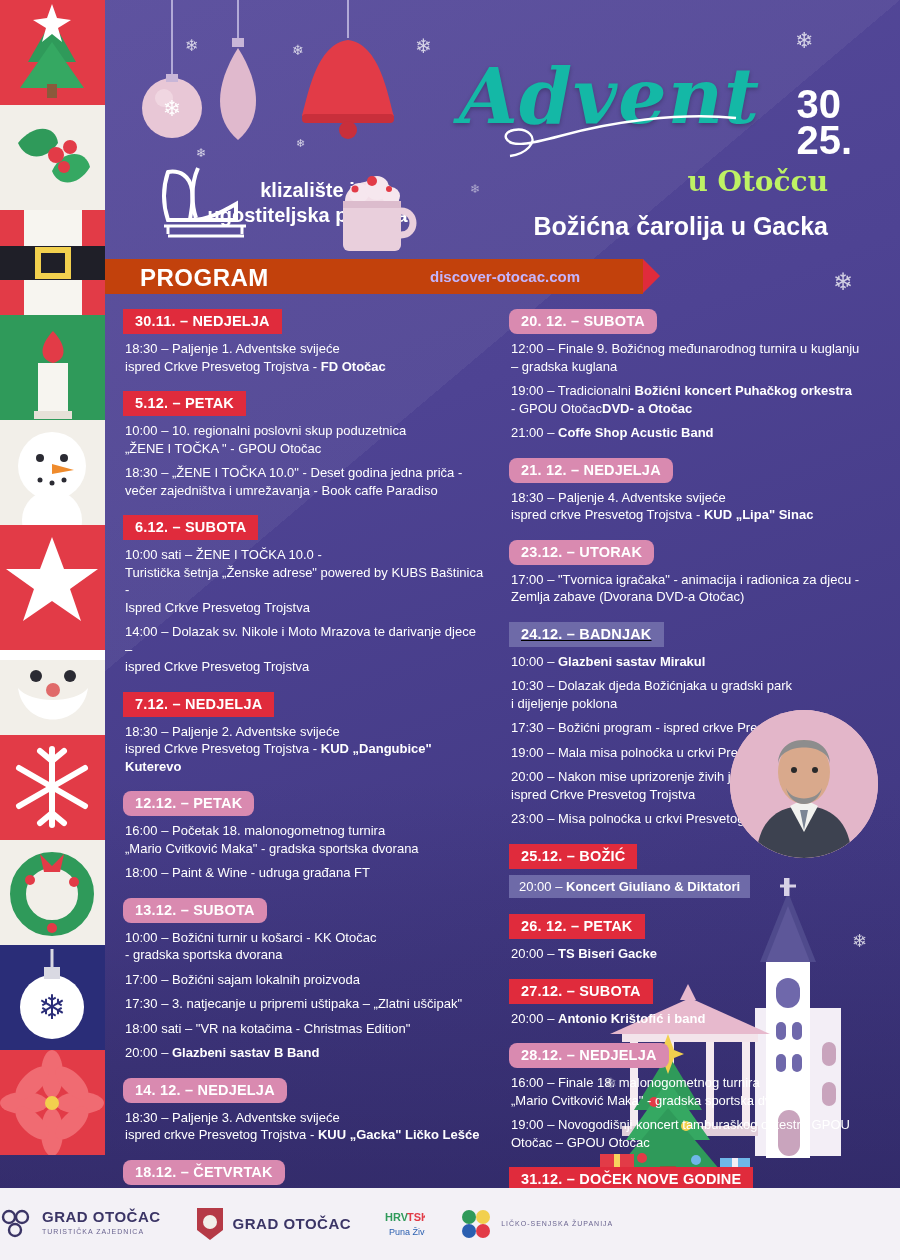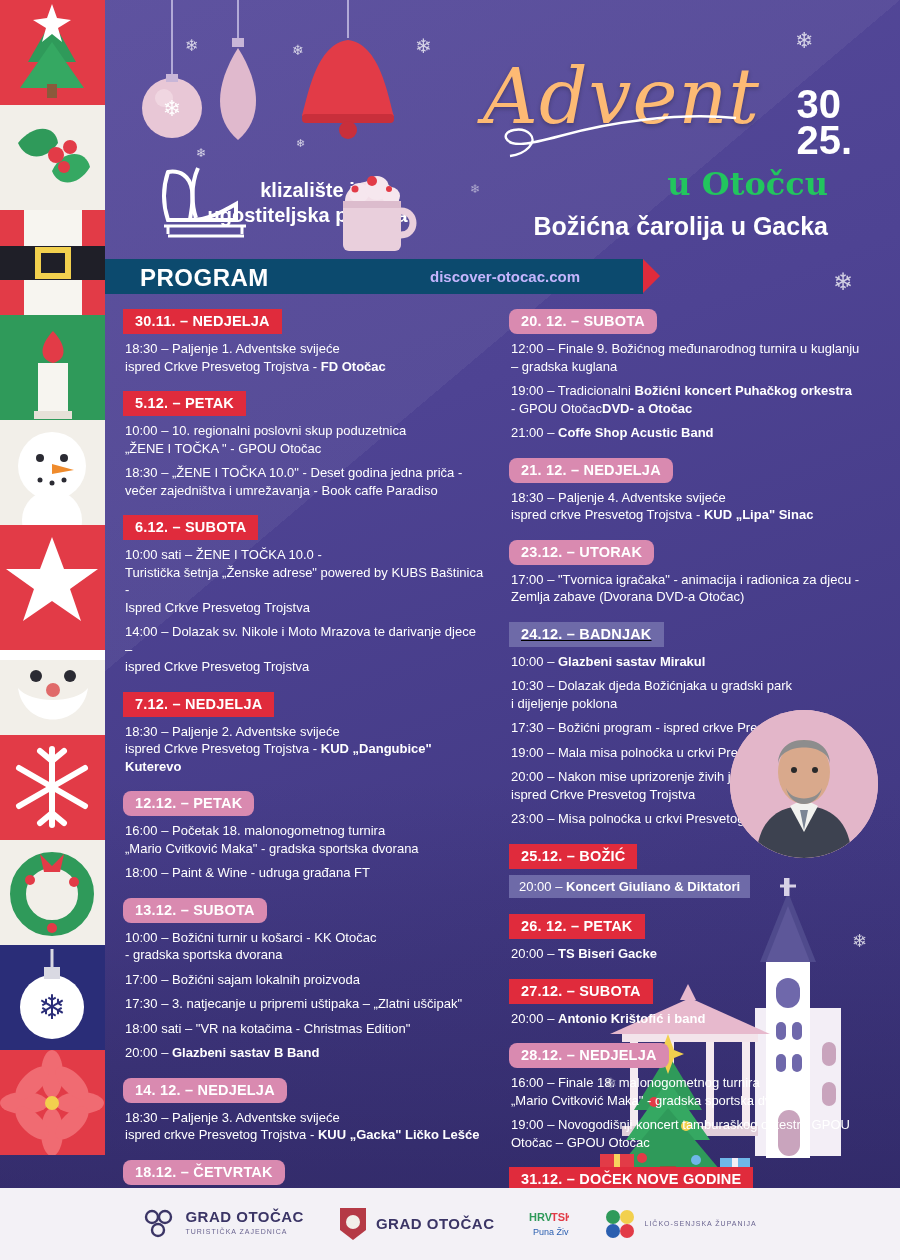--- a/index.html
+++ b/index.html
@@ -31,47 +31,47 @@
   .cell svg { display:block; }
 
   
   .snow { position:absolute; color:#ffffff; opacity:.75; user-select:none; }
 
   
   .header { position:absolute; left:105px; top:0; width:795px; height:300px; z-index:4; }
 
   .advent-title {
     position:absolute; right:140px; top:52px;
-    font-family:"DejaVu Serif", serif; font-style:italic; font-weight:normal;
-    font-size:76px; color:#fdba74; letter-spacing:1px;
+    font-family:"DejaVu Serif", serif; font-style:italic; font-weight:bold;
+    font-size:76px; color:#14b8a6; letter-spacing:1px;
     text-shadow: 0 2px 4px rgba(0,0,0,.25);
   }
   .advent-swirl { position:absolute; right:120px; top:120px; }
   .year {
     position:absolute; right:48px; top:86px; color:#fff;
     font-family:"Liberation Sans", sans-serif; font-weight:bold;
     font-size:40px; line-height:36px; text-align:left;
   }
   .sub1 {
-    position:absolute; right:72px; top:165px; color:#22c55e;
-    font-family:"DejaVu Serif", serif; font-weight:bold; font-size:32px;
+    position:absolute; right:72px; top:165px; color:#bef264;
+    font-family:"DejaVu Serif", serif; font-weight:bold; font-size:28px;
   }
   .sub2 {
     position:absolute; right:72px; top:212px; color:#ffffff;
     font-weight:bold; font-size:25px;
   }
 
   .skate-text {
     position:absolute; left:95px; top:178px; width:215px; text-align:center;
     color:#ffffff; font-weight:bold; font-size:20px; line-height:25px;
   }
 
   .program-bar {
     position:absolute; left:105px; top:259px; width:538px; height:35px;
-    background:#0c4a6e; z-index:5;
+    background:#c2410c; z-index:5;
   }
   .program-bar:after{
     content:""; position:absolute; right:-17px; top:0;
     border-top:17.5px solid transparent; border-bottom:17.5px solid transparent;
     border-left:17px solid #e02b3c;
   }
   .program-label {
     position:absolute; left:35px; top:5px; color:#ffffff;
     font-weight:bold; font-size:24px; letter-spacing:.5px;
   }
@@ -103,21 +103,21 @@
   }
   .portrait .face { position:absolute; inset:0; }
 
   
   .town { position:absolute; right:0; bottom:72px; width:330px; height:330px; z-index:5; }
 
   
   .footer {
     position:absolute; left:0; bottom:0; width:900px; height:72px;
     background:#f3f1f6; z-index:8;
-    display:flex; align-items:center; justify-content:center; gap:34px;
+    display:flex; align-items:center; justify-content:flex-start; gap:34px;
   }
   .logo { display:flex; align-items:center; gap:8px; }
   .logo .lt { font-size:13px; color:#3b3566; line-height:14px; }
   .logo .lt b { font-size:15px; letter-spacing:.5px; }
   .logo .lt small { font-size:7px; letter-spacing:1px; color:#6a6490; display:block; }
 </style>
 </head>
 <body>
 
 <div class="bg"></div>

